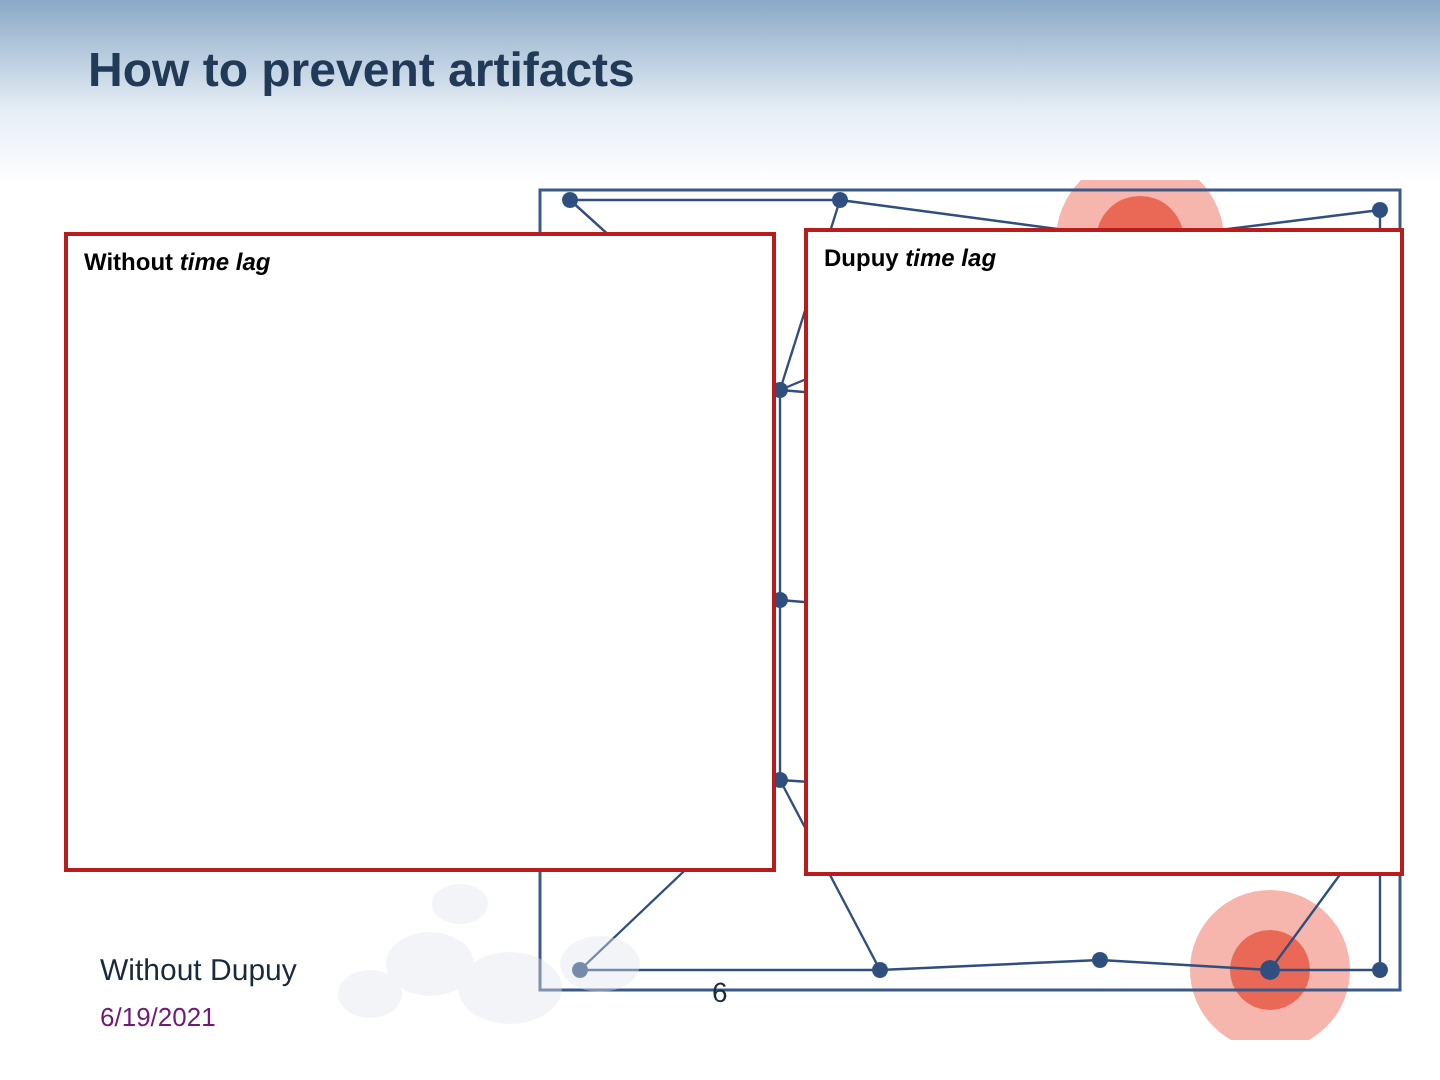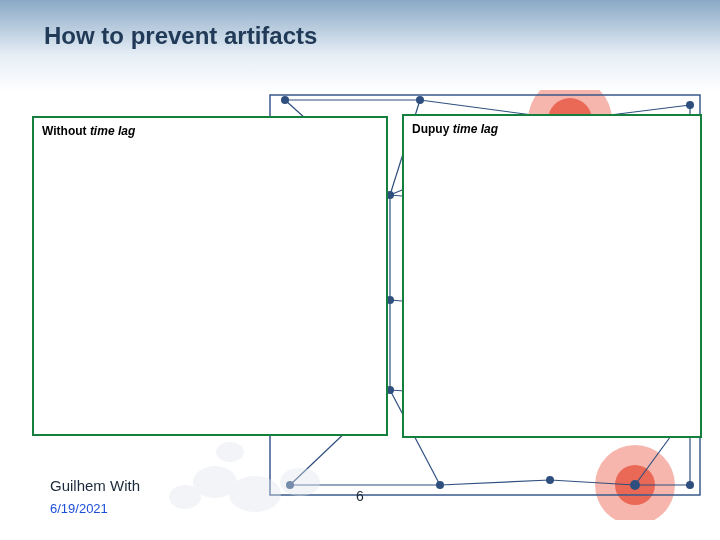--- a/index.html
+++ b/index.html
@@ -44,21 +44,21 @@
     font-size: 24px;
     font-weight: 700;
     color: #203a57;
     z-index: 5;
   }
 
   
   .panel {
     position: absolute;
     background: #fff;
-    border: 2px solid #15803d;
+    border: 2px solid #b91c1c;
     box-sizing: border-box;
     z-index: 3;
   }
   .panel-left {
     left: 32px;
     top: 116px;
     width: 356px;
     height: 320px;
   }
   .panel-right {
@@ -90,21 +90,21 @@
     bottom: 38px;
     font-size: 15px;
     color: #1b2a3a;
     z-index: 5;
   }
   .date {
     position: absolute;
     left: 50px;
     bottom: 16px;
     font-size: 13px;
-    color: #1d4ed8;
+    color: #701a75;
     z-index: 5;
   }
   .pagenum {
     position: absolute;
     left: 356px;
     bottom: 28px;
     font-size: 14px;
     color: #1b2a3a;
     z-index: 5;
   }
@@ -199,17 +199,17 @@
       <span class="lead">Without </span><span class="phrase">time lag</span>
     </div>
   </div>
 
   <div class="panel panel-right">
     <div class="panel-label">
       <span class="lead">Dupuy </span><span class="phrase">time lag</span>
     </div>
   </div>
 
-  <div class="author">Guilhem With</div>
+  <div class="author">Without Dupuy</div>
   <div class="date">6/19/2021</div>
   <div class="pagenum">6</div>
 
 </div>
 
 </body></html>

